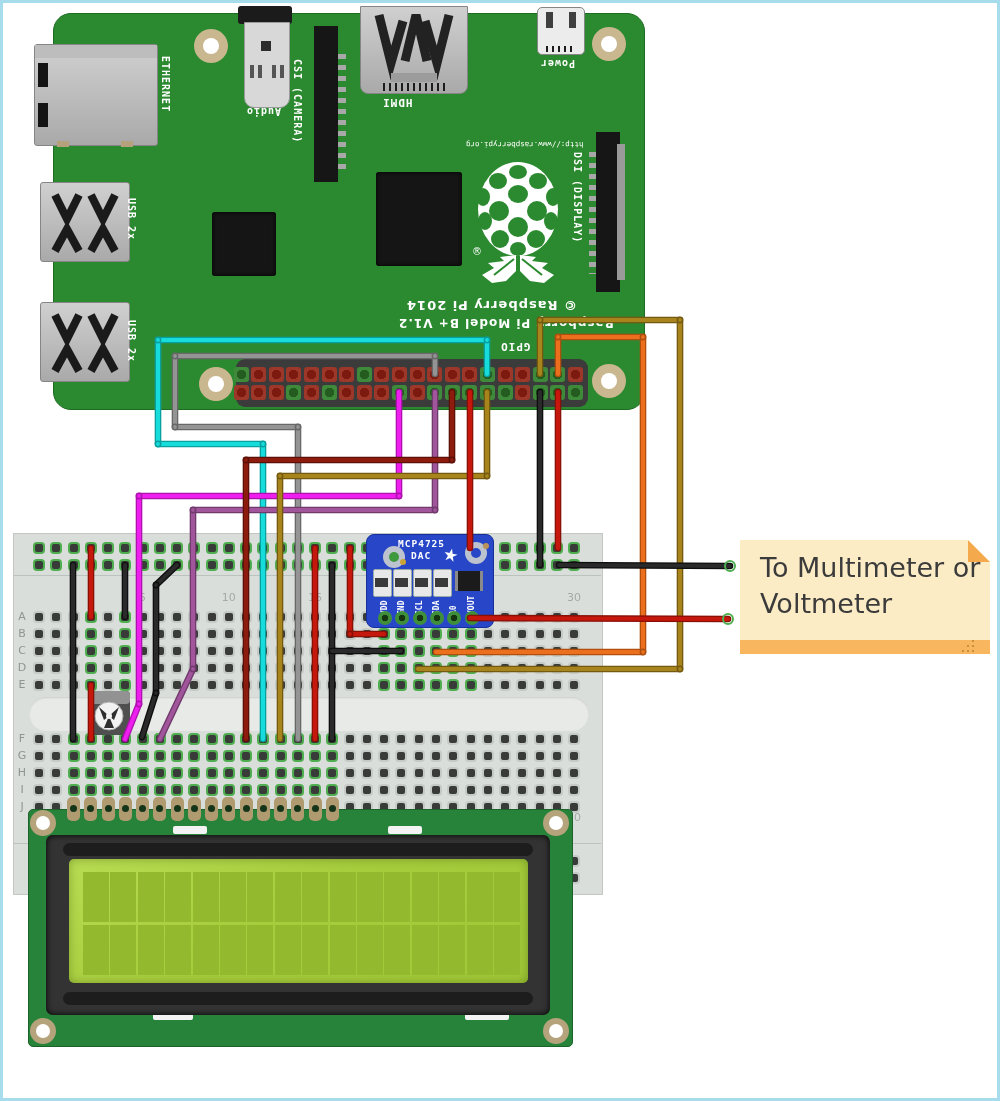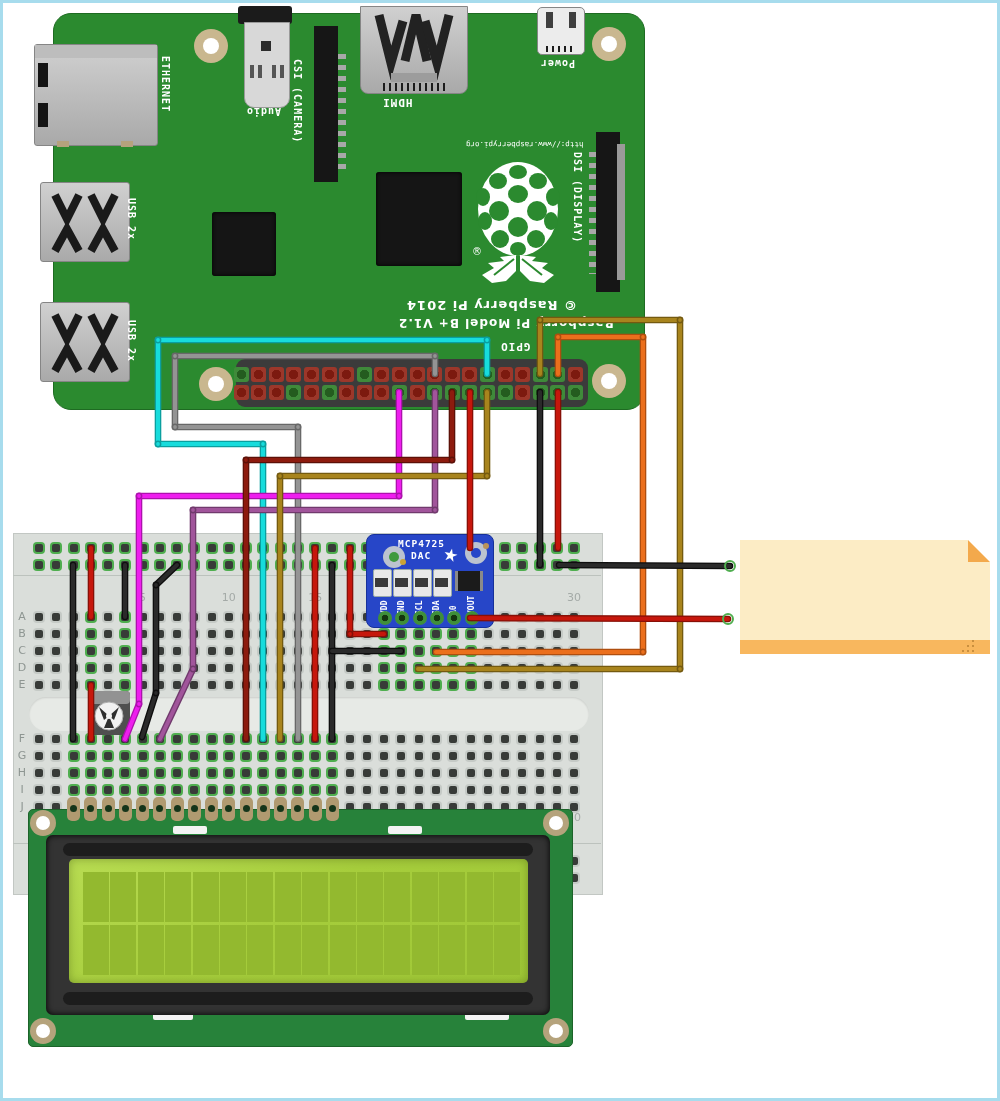--- a/index.html
+++ b/index.html
@@ -973,20 +973,24 @@
       <g>
         <path d="M556 562 L727 563" fill="none" stroke="#0e0e0e" stroke-width="6.6" stroke-linecap="round" stroke-linejoin="round"></path>
         <path d="M556 562 L727 563" fill="none" stroke="#2a2a2a" stroke-width="4" stroke-linecap="round" stroke-linejoin="round"></path>
       </g>
       <circle cx="727" cy="563" r="5" fill="none" stroke="#4fae4f" stroke-width="2"></circle>
       <circle cx="725" cy="616" r="5" fill="none" stroke="#4fae4f" stroke-width="2"></circle>
     </svg>
 
   <div class="abs" id="note">
     <div id="note-strip"></div>
+    <div id="note-text">
+      <div>To Multimeter or</div>
+      <div>Voltmeter</div>
+    </div>
     <div id="note-grip"></div>
   <div class="grip-dot" style="left: 232px; top: 100px;"></div>
       <div class="grip-dot" style="left: 227px; top: 105px;"></div>
       <div class="grip-dot" style="left: 232px; top: 105px;"></div>
       <div class="grip-dot" style="left: 222px; top: 110px;"></div>
       <div class="grip-dot" style="left: 227px; top: 110px;"></div>
       <div class="grip-dot" style="left: 232px; top: 110px;"></div>
     </div>
 
 </div>

